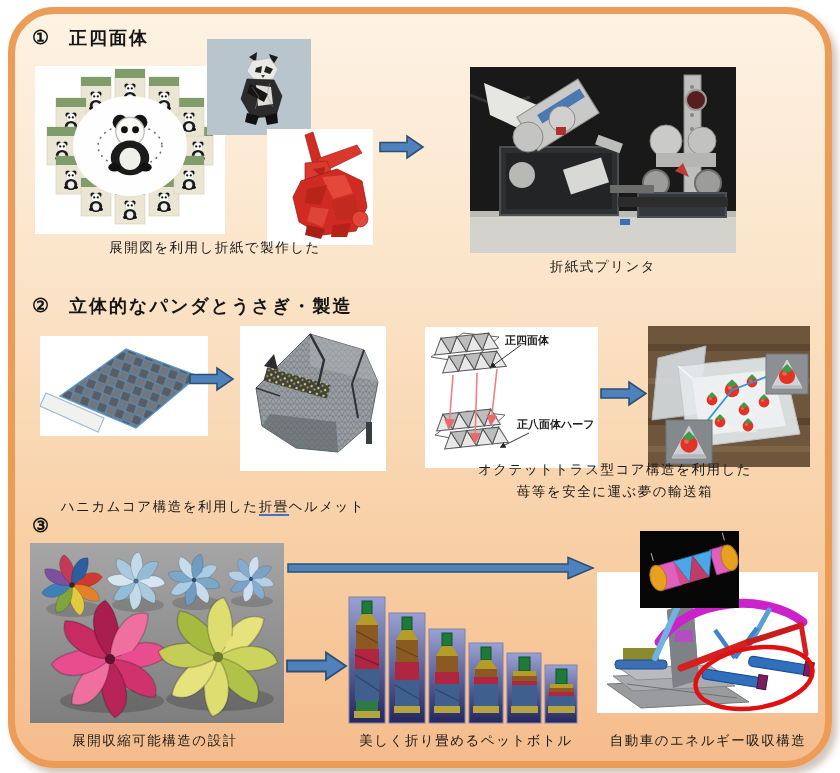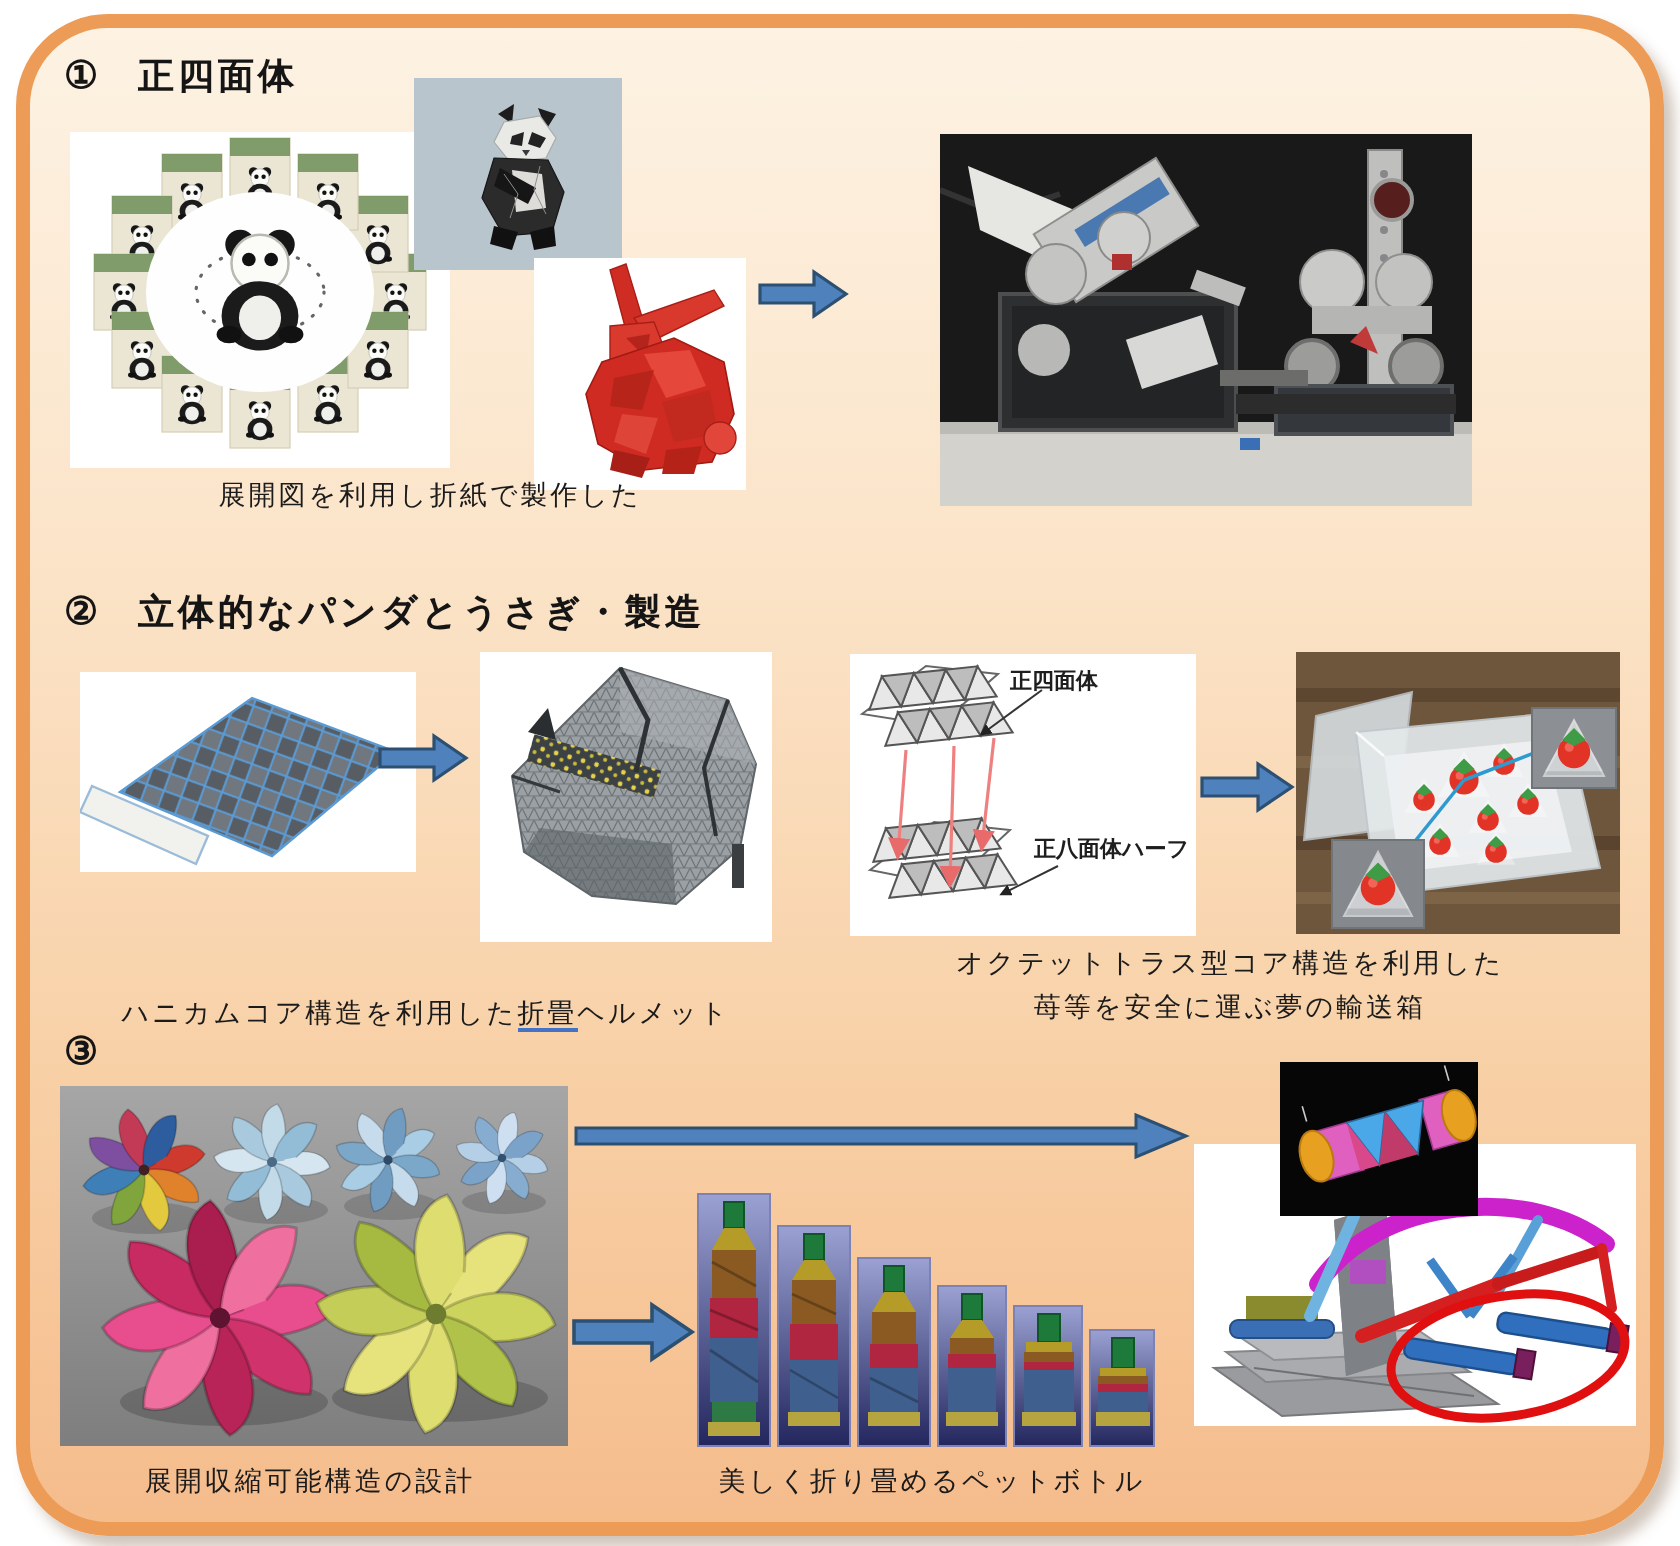--- a/index.html
+++ b/index.html
@@ -144,20 +144,21 @@
       <polygon points="205,104 213,96 219,110" fill="#c03a3a"></polygon>
     </g>
     <rect x="140" y="118" width="44" height="8" fill="#6c6c6a"></rect>
     <rect x="148" y="130" width="110" height="10" fill="#2c2c2c"></rect>
     <rect x="150" y="152" width="10" height="6" fill="#3a6fb5"></rect>
   </svg>
 
   <div class="caption" style="left:75px;top:237px;width:280px;text-align:center;">
     <div>展開図を利用し折紙で製作した</div>
   </div>
+  <div class="caption" style="left:470px;top:256px;width:266px;">折紙式プリンタ</div>
 
   <div class="heading" style="left:32px;top:294px;">
     <span class="num">②</span>
     <span>立体的なパンダとうさぎ・製造</span>
   </div>
 
   <svg class="abs" style="left:40px;top:336px;" width="168" height="100" viewBox="0 0 168 100">
     <defs>
       <pattern id="hc" width="13" height="13" patternUnits="userSpaceOnUse" patternTransform="rotate(-25 0 0)">
         <rect width="13" height="13" fill="#575d63"></rect>
@@ -276,21 +277,21 @@
       <polygon points="124,62 139,34 154,62" fill="#d9dde0" opacity="0.55" stroke="#fff" stroke-width="1"></polygon>
       <use href="#straw" transform="translate(139,50) scale(1.5)"></use>
     </g>
     <g>
       <rect x="18" y="94" width="46" height="44" fill="#85888c" stroke="#6f7478" stroke-width="1"></rect>
       <polygon points="24,132 41,100 58,132" fill="#d9dde0" opacity="0.55" stroke="#fff" stroke-width="1"></polygon>
       <use href="#straw" transform="translate(41,118) scale(1.6)"></use>
     </g>
   </svg>
 
-  <div class="caption" style="left:455px;top:471px;width:320px;">
+  <div class="caption" style="left:455px;top:460px;width:320px;font-family:Liberation Mono, monospace;">
     <div>オクテットトラス型コア構造を利用した</div>
     <div>苺等を安全に運ぶ夢の輸送箱</div>
   </div>
 
   <div class="heading" style="left:32px;top:514px;">
     <span class="num">③</span>
   </div>
 
   <svg class="abs" style="left:30px;top:543px;" width="254" height="180" viewBox="0 0 254 180">
     <defs>
@@ -442,13 +443,14 @@
       <polygon points="36,26 46,51 36,51" fill="#d8488a"></polygon>
       <ellipse cx="17" cy="38" rx="8" ry="13" fill="#e8a020" stroke="#b97a10" stroke-width="1"></ellipse>
       <ellipse cx="91" cy="38" rx="8" ry="13" fill="#e8a020" stroke="#b97a10" stroke-width="1"></ellipse>
       <line x1="17" y1="20" x2="17" y2="12" stroke="#cccccc" stroke-width="0.8"></line>
       <line x1="91" y1="20" x2="91" y2="12" stroke="#cccccc" stroke-width="0.8"></line>
     </g>
   </svg>
 
   <div class="caption" style="left:30px;top:730px;width:250px;">展開収縮可能構造の設計</div>
   <div class="caption" style="left:337px;top:730px;width:258px;">美しく折り畳めるペットボトル</div>
+  <div class="caption" style="left:588px;top:730px;width:240px;">自動車のエネルギー吸収構造</div>
 </div>
 
 </body></html>

